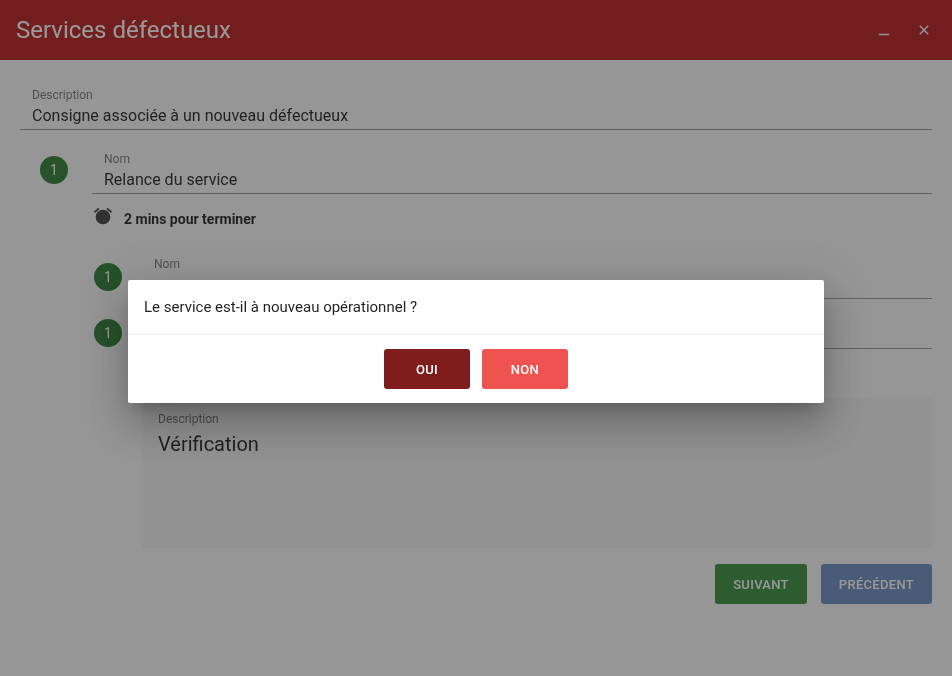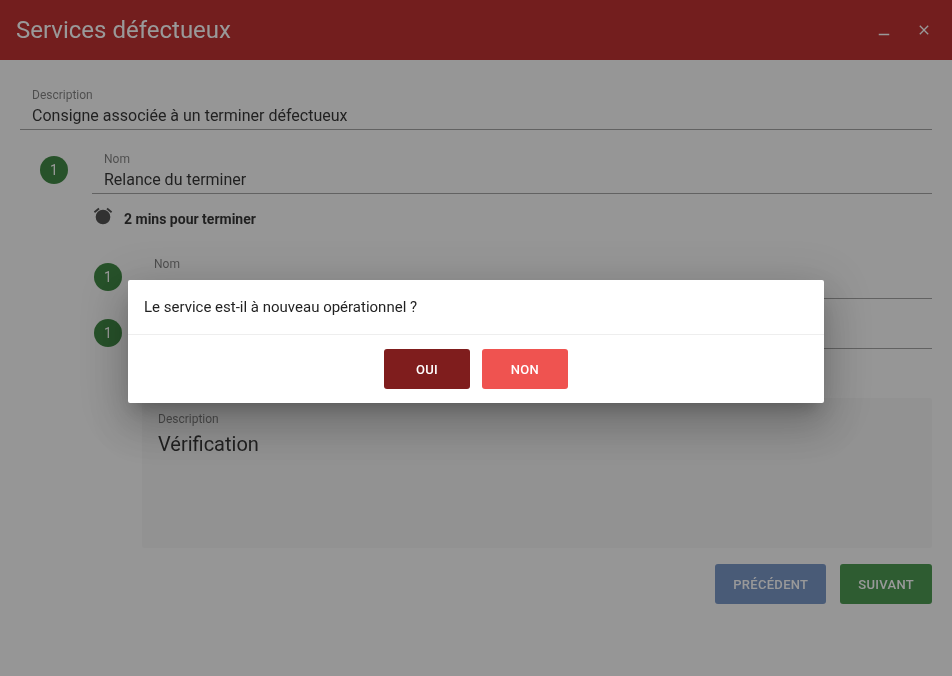--- a/index.html
+++ b/index.html
@@ -210,29 +210,29 @@
       <svg viewBox="0 0 24 24" width="16" height="16" fill="#fff">
           <path d="M19 6.41 17.59 5 12 10.59 6.41 5 5 6.41 10.59 12 5 17.59 6.41 19 12 13.41 17.59 19 19 17.59 13.41 12z"></path>
         </svg>
     </div>
   </div>
 </div>
 
 <div class="content">
   <div class="field">
     <div class="field-label">Description</div>
-    <div class="field-value">Consigne associée à un terminer défectueux</div>
+    <div class="field-value">Consigne associée à un nouveau défectueux</div>
   </div>
 
   <div class="step-row" style="margin-left:20px;">
     <div class="step-badge">1</div>
     <div class="step-body">
       <div class="css-field">
         <div class="field-label">Nom</div>
-        <div class="field-value">Relance du terminer</div>
+        <div class="field-value">Relance du service</div>
       </div>
       <div class="time-row">
         <span class="clock-icon">
           <svg viewBox="0 0 24 24">
               <path d="M12 4a8 8 0 1 0 8 8 8 8 0 0 0-8-8zm.5 4H11v5l4.25 2.55.75-1.23-3.5-2.07zM7 2 2 6l1.28 1.53L8.28 3.5zM17 2l5 4-1.28 1.53L15.72 3.5z"></path>
             </svg>
         </span>
         <span>2 mins pour terminer</span>
       </div>
     </div>
@@ -261,22 +261,22 @@
                 <path d="M12 4a8 8 0 1 0 8 8 8 8 0 0 0-8-8zm.5 4H11v5l4.25 2.55.75-1.23-3.5-2.07zM7 2 2 6l1.28 1.53L8.28 3.5zM17 2l5 4-1.28 1.53L15.72 3.5z"></path>
               </svg>
           </span>
           <span>Commencé à 28/01/2021 15:58 (Date de lancement Canopsis)</span>
         </div>
         <div class="desc-box">
           <div class="desc-label">Description</div>
           <div class="desc-text">Vérification</div>
         </div>
         <div class="footer-buttons">
+          <button class="btn btn-next">SUIVANT</button>
           <button class="btn btn-prev">PRÉCÉDENT</button>
-          <button class="btn btn-next">SUIVANT</button>
         </div>
       </div>
     </div>
   </div>
 </div>
 
 <div class="overlay">
   <div class="dialog">
     <div class="dialog-title">Le service est-il à nouveau opérationnel ?</div>
     <div class="dialog-actions">

